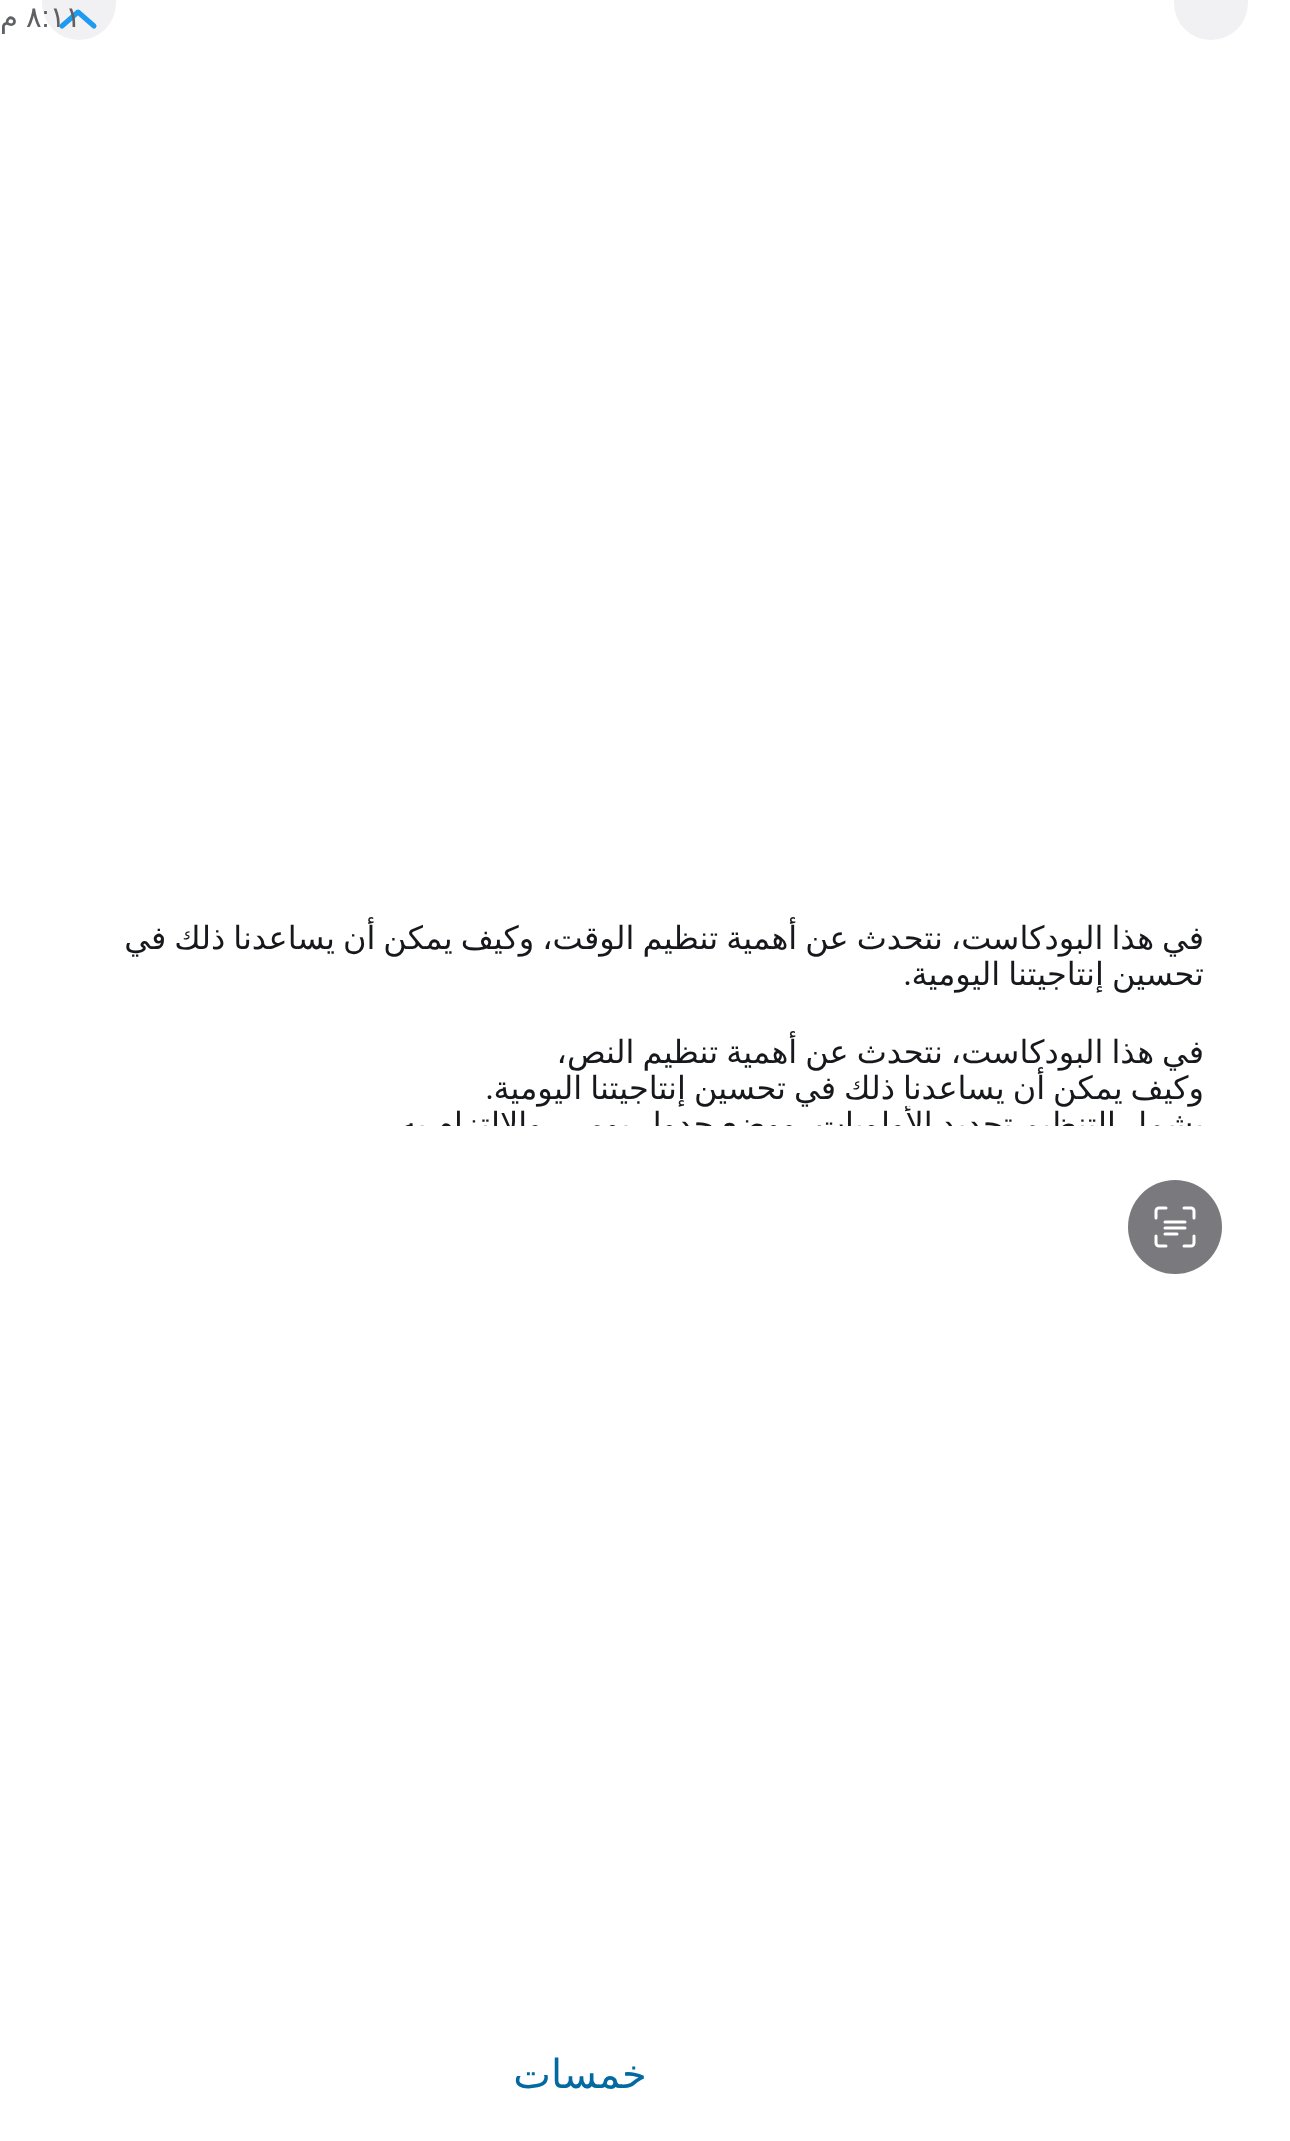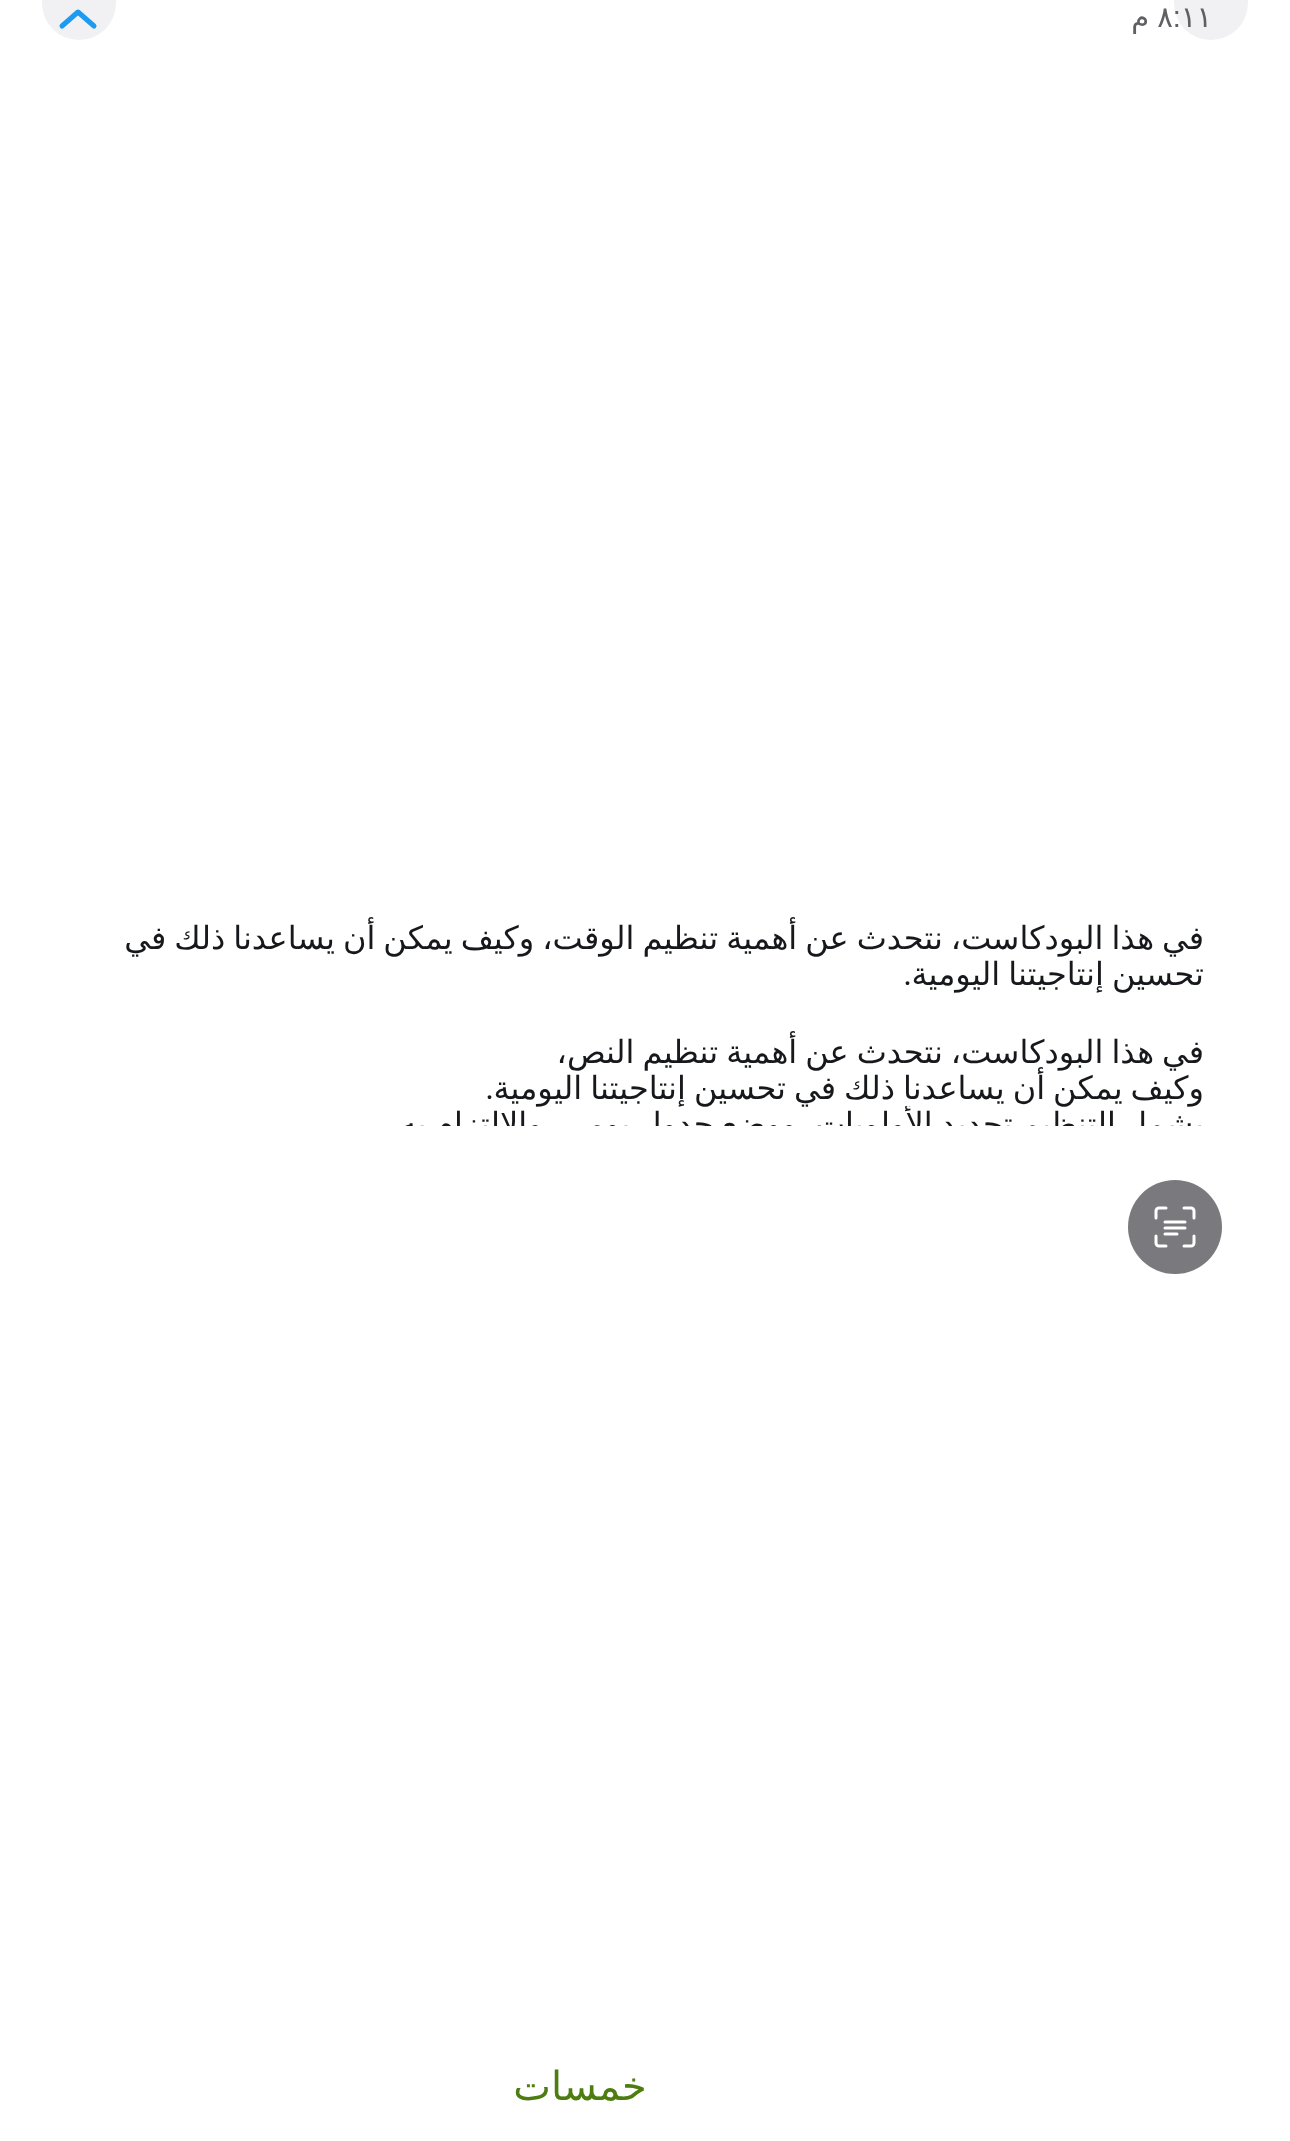--- a/index.html
+++ b/index.html
@@ -45,26 +45,25 @@
     align-items: flex-end;
     justify-content: center;
     padding-bottom: 6px;
   }
   #forward-pill svg { display: block; }
   #clock {
     position: absolute;
     top: 0;
     left: 0;
     width: 1176px;
-    text-align: right;
+    text-align: left;
     font-size: 29px;
     color: #5f6064;
     letter-spacing: 0.5px;
     line-height: 34px;
-    margin-left: 36px;
   }
 
   
   #content {
     position: absolute;
     top: 920px;
     right: 0;
     left: 0;
     padding: 0 86px 0 88px;
     direction: rtl;
@@ -103,26 +102,26 @@
     display: flex;
     align-items: center;
     justify-content: center;
     cursor: pointer;
   }
   #scan-fab svg { display: block; }
 
   
   #watermark {
     position: absolute;
-    bottom: 32px;
+    bottom: 44px;
     left: 0;
     width: 1160px;
     text-align: center;
     font-size: 40px;
-    color: #4d7c0f;
+    color: #0369a1;
     letter-spacing: 4px;
     font-family: "Liberation Sans", sans-serif;
     user-select: none;
   }
 </style>
 </head>
 <body>
 
 <div id="top-bar">
 

